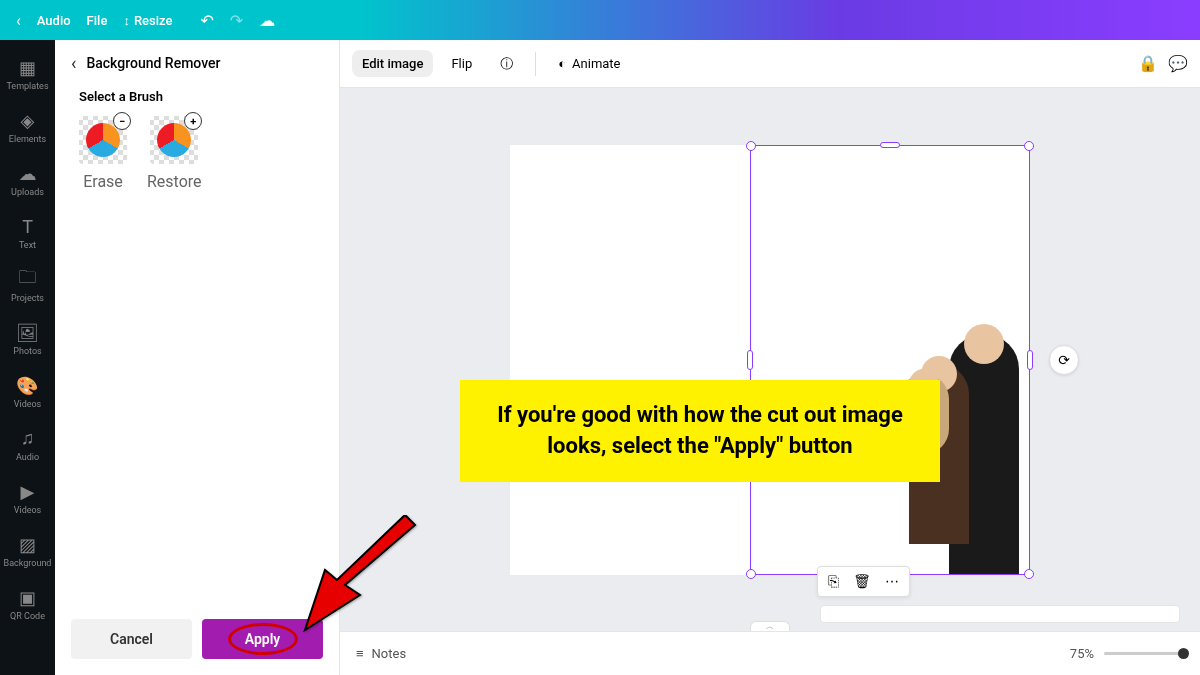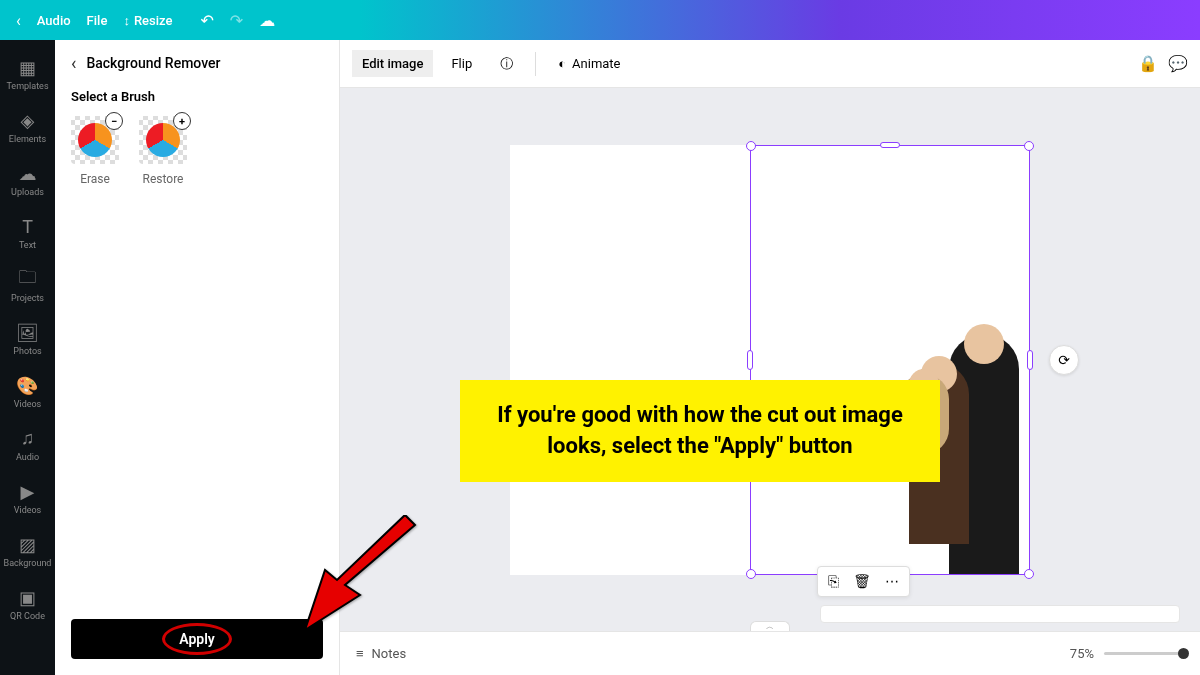--- a/index.html
+++ b/index.html
@@ -16,37 +16,37 @@
     .main { display: flex; height: calc(100% - 40px); }
     
     .sidebar-nav { width: 55px; background: #0d1216; display: flex; flex-direction: column; align-items: center; padding-top: 10px; gap: 6px; }
     .nav-icon { display: flex; flex-direction: column; align-items: center; color: #888; font-size: 9px; cursor: pointer; padding: 6px 0; width: 100%; }
     .nav-icon svg, .nav-icon .ico { width: 22px; height: 22px; margin-bottom: 3px; fill: #888; color:#888; display:flex;align-items:center;justify-content:center;font-size:18px;}
     
     .panel { width: 285px; background: #fff; border-right: 1px solid #e5e5e5; display: flex; flex-direction: column; }
     .panel-header { display: flex; align-items: center; padding: 12px 16px; gap: 10px; }
     .panel-header .back-arrow { font-size: 18px; color: #333; }
     .panel-header .ptitle { font-size: 14px; font-weight: 500; }
-    .panel-body { padding: 4px 16px; flex: 1; }
+    .panel-body { padding: 4px 24px; flex: 1; }
     .brush-label { font-size: 13px; font-weight: 600; margin-bottom: 12px; }
     .brushes { display: flex; gap: 20px; }
     .brush { display: flex; flex-direction: column; align-items: center; gap: 8px; cursor: pointer; }
     .brush-icon { width: 48px; height: 48px; border-radius: 4px; position: relative; background: repeating-conic-gradient(#ddd 0% 25%, #fff 0% 50%) 50% / 10px 10px; display:flex;align-items:center;justify-content:center; }
     .brush-ball { width: 34px; height: 34px; border-radius: 50%; background: conic-gradient(#f7931e 0 120deg, #29abe2 120deg 240deg, #ed1c24 240deg 360deg); position:relative; }
     .brush-badge { position: absolute; top: -4px; right: -4px; width: 18px; height: 18px; border-radius: 50%; background: #fff; border: 1.5px solid #333; display:flex;align-items:center;justify-content:center;font-size:11px;font-weight:bold; }
-    .brush-text { font-size: 12px; color: #666; text-align: right; }
+    .brush-text { font-size: 16px; color: #666; text-align: right; }
     .panel-footer { padding: 16px; display: flex; gap: 10px; }
     .btn { flex: 1; padding: 12px; border-radius: 4px; font-size: 14px; font-weight: 600; border: none; cursor: pointer; }
     .btn-cancel { background: #f1f1f1; color: #333; }
-    .btn-apply { background: #000000; color: #fff; position: relative; }
+    .btn-apply { background: #a21caf; color: #fff; position: relative; }
     .apply-circle { position: absolute; top: 50%; left: 50%; transform: translate(-50%, -50%); width: 70px; height: 32px; border: 3px solid #d10000; border-radius: 50%; pointer-events: none; }
     
     .canvas-area { flex: 1; background: #ebecf0; display: flex; flex-direction: column; position: relative; }
     .toolbar { height: 48px; background: #fff; border-bottom: 1px solid #e5e5e5; display: flex; align-items: center; padding: 0 12px; gap: 8px; font-size: 13px; }
-    .tb-btn { padding: 6px 10px; border-radius: 0; cursor: pointer; display:flex;align-items:center;gap:6px; }
+    .tb-btn { padding: 6px 10px; border-radius: 8px; cursor: pointer; display:flex;align-items:center;gap:6px; }
     .tb-btn.active { background: #eee; font-weight: 500; }
     .tb-divider { width: 1px; height: 24px; background: #ddd; margin: 0 4px; }
     .tb-right { margin-left: auto; display: flex; gap: 10px; color: #888; font-size: 16px; }
     
     .canvas-wrap { flex: 1; display: flex; align-items: center; justify-content: center; position: relative; padding: 30px; }
     .artboard { width: 520px; height: 430px; background: #fff; position: relative; }
     .sel-box { position: absolute; border: 1.5px solid #8b3dff; top: 0; left: 240px; width: 280px; height: 430px; }
     .handle { width: 10px; height: 10px; background: #fff; border: 1.5px solid #8b3dff; border-radius: 50%; position: absolute; }
     .h-tl { top: -5px; left: -5px; } .h-tr { top: -5px; right: -5px; } .h-bl { bottom: -5px; left: -5px; } .h-br { bottom: -5px; right: -5px; }
     .h-tm { top: -4px; left: 50%; transform: translateX(-50%); width: 20px; height: 6px; border-radius: 3px; }
@@ -163,20 +163,21 @@
         <div class="brush">
           <div class="brush-icon">
               <div class="brush-ball"></div>
               <div class="brush-badge">+</div>
             </div>
           <span class="brush-text">Restore</span>
         </div>
       </div>
     </div>
     <div class="panel-footer">
+      <button class="btn btn-cancel">Cancel</button>
       <button class="btn btn-apply"><span>Apply</span><span class="apply-circle"></span></button>
     </div>
   </div>
 
   <div class="canvas-area">
     <div class="toolbar">
       <div class="tb-btn active">Edit image</div>
       <div class="tb-btn">Flip</div>
       <div class="tb-btn">ⓘ</div>
       <div class="tb-divider"></div>

